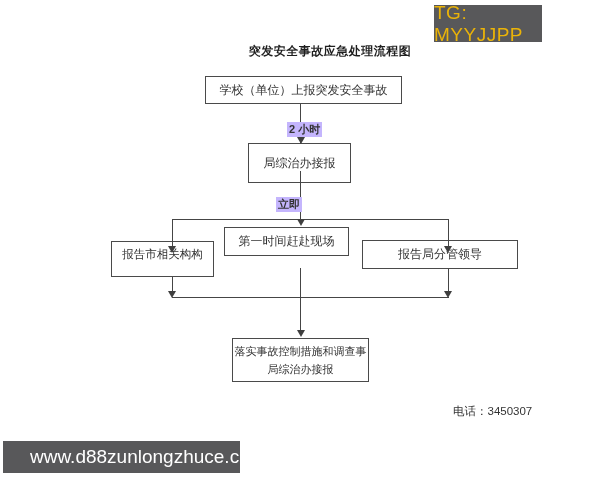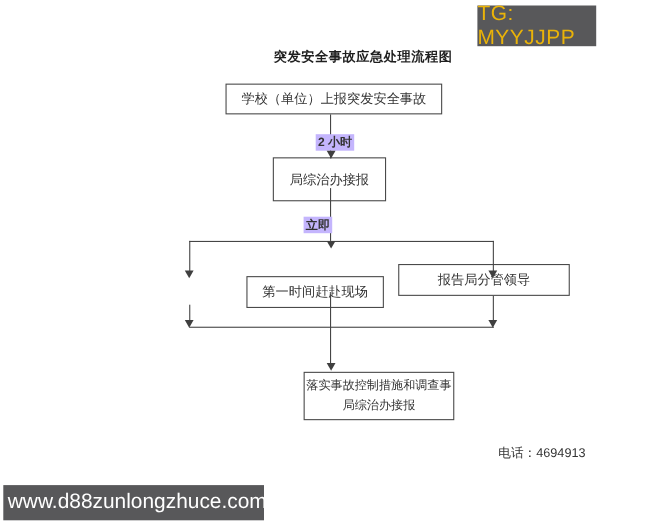--- a/index.html
+++ b/index.html
@@ -26,21 +26,21 @@
     letter-spacing: 0.5px;
   }
   .footer-bar {
     position: absolute;
     left: 3px; top: 441px;
     width: 237px; height: 32px;
     background: #58585a;
     color: #ffffff;
     font-size: 19px;
     display: flex; align-items: center;
-    padding-left: 4px;
+    padding-left: 27px;
   }
 
   
   .fc-title {
     position: absolute;
     left: 230px; top: 43px; width: 200px;
     text-align: center;
     font-size: 12px;
     font-weight: bold;
     color: #1f1f1f;
@@ -53,23 +53,23 @@
     background: #ffffff;
     color: #333333;
     font-size: 12px;
     display: flex; align-items: center; justify-content: center;
     text-align: center;
     line-height: 1.55;
   }
   .box-n1 { left: 205px; top: 76px;  width: 197px; height: 28px; }
   .box-n2 { left: 248px; top: 143px; width: 103px; height: 40px; }
   .box-n3 { left: 111px; top: 241px; width: 103px; height: 36px; font-size: 11.5px; padding-bottom: 9px; }
-  .box-n4 { left: 224px; top: 251px; width: 125px; height: 29px; }
+  .box-n4 { left: 224px; top: 227px; width: 125px; height: 29px; }
   .box-n5 { left: 362px; top: 240px; width: 156px; height: 29px; }
-  .box-n6 { left: 232px; top: 338px; width: 137px; height: 44px; font-size: 11px; flex-direction: column; line-height: 18px; margin-left: 44px; }
+  .box-n6 { left: 232px; top: 338px; width: 137px; height: 44px; font-size: 11px; flex-direction: column; line-height: 18px; }
 
   .line { position: absolute; background: #454545; }
   .vline { width: 1px; }
   .hline { height: 1px; }
 
   .v1       { left: 300px; top: 104px; height: 40px; }
   .v2       { left: 300px; top: 171px; height: 48px; }
   .h-top    { left: 172px; top: 219px; width: 277px; }
   .v-lt     { left: 172px; top: 219px; height: 28px; }
   .v-rt     { left: 448px; top: 219px; height: 28px; }
@@ -127,20 +127,23 @@
   <div class="fc-title">突发安全事故应急处理流程图</div>
 
   <div class="box box-n1">
     <span>学校（单位）上报突发安全事故</span>
   </div>
 
   <div class="box box-n2">
     <span>局综治办接报</span>
   </div>
 
+  <div class="box box-n3">
+    <span>报告市相关构构</span>
+  </div>
 
   <div class="box box-n4">
     <span>第一时间赶赴现场</span>
   </div>
 
   <div class="box box-n5">
     <span>报告局分管领导</span>
   </div>
 
   <div class="box box-n6">
@@ -162,19 +165,19 @@
   <div class="arrow-down a-mid"></div>
   <div class="arrow-down a-inl"></div>
   <div class="arrow-down a-inr"></div>
   <div class="arrow-down a-lb"></div>
   <div class="arrow-down a-rb"></div>
   <div class="arrow-down a-fin"></div>
 
   <div class="edge-label el-hours">2 小时</div>
   <div class="edge-label el-imm">立即</div>
 
-  <div class="phone-note">电话：4694913</div>
+  <div class="phone-note">电话：3450307</div>
 
   <div class="footer-bar">
     <span>www.d88zunlongzhuce.com</span>
   </div>
 
 </div>
 
 </body></html>

